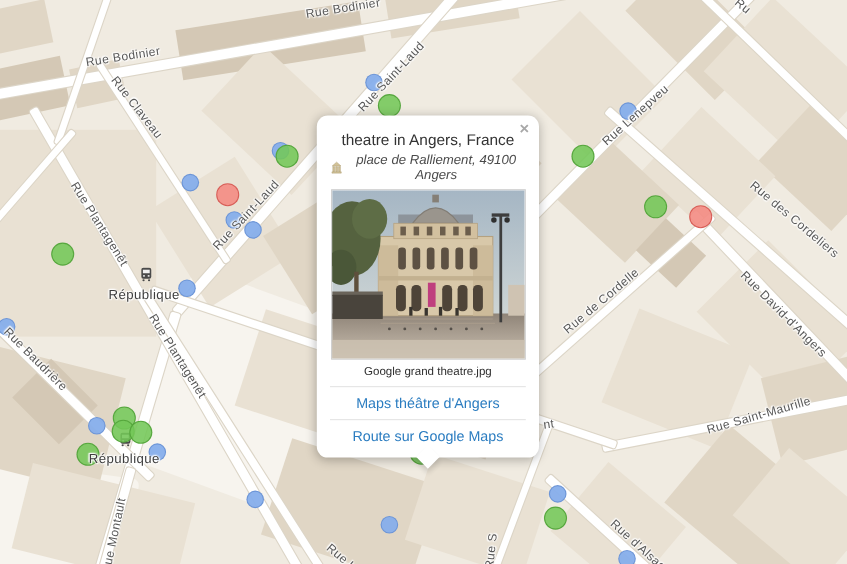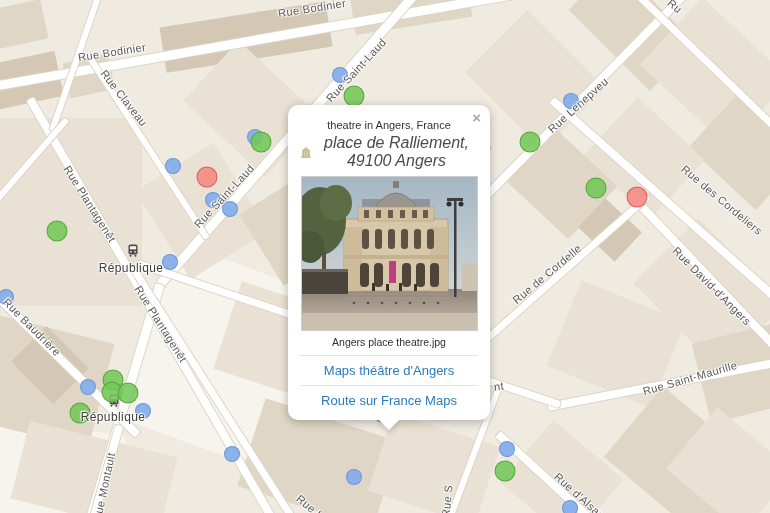--- a/index.html
+++ b/index.html
@@ -21,22 +21,22 @@
   .bus{position:absolute;z-index:4;}
   
   .popup{position:absolute;left:288px;top:105px;width:202px;box-sizing:border-box;
          background:#fff;border-radius:10px;padding:10px 12px 12px;text-align:center;
          box-shadow:0 2px 10px rgba(0,0,0,.28);z-index:10;}
   .tail{position:absolute;left:50%;bottom:-7px;width:15px;height:15px;background:#fff;
         transform:translateX(-50%) rotate(45deg);box-shadow:3px 3px 5px rgba(0,0,0,.12);}
   .close{position:absolute;top:3px;right:7px;background:none;border:none;color:#a8a8a8;
          font-size:15px;font-weight:bold;cursor:pointer;line-height:1;padding:2px;}
   .p-title{color:#2a7cc0;font-weight:bold;font-size:13.5px;margin-top:3px;}
-  .p-sub{font-size:11px;color:#333;margin-top:4px;}
-  .p-addr{font-size:16px;color:#4a4a4a;font-style:italic;margin-top:3px;
+  .p-sub{font-size:14px;color:#333;margin-top:4px;}
+  .p-addr{font-size:12px;color:#4a4a4a;font-style:italic;margin-top:3px;
           display:flex;align-items:center;justify-content:center;gap:3px;}
   .photo{width:175px;height:153px;margin:6px auto 0;border:1px solid #ccc;display:block;cursor:pointer;}
   .caption{font-size:10.5px;color:#2f2f2f;margin-top:5px;}
   .divider{border-top:1px solid #e4e4e4;margin:7px 0;}
   .plink{display:block;color:#2a7cc0;font-size:13px;text-decoration:none;cursor:pointer;}
   .coords{font-family:"DejaVu Sans Mono",monospace;font-size:12px;color:#333;margin:8px 0;
           display:flex;align-items:center;justify-content:center;gap:5px;}
 </style>
 </head>
 <body>
@@ -245,20 +245,20 @@
           <circle cx="66" cy="126" r="1.3"></circle>
           <circle cx="80" cy="126" r="1.3"></circle>
         <circle cx="94" cy="126" r="1.3"></circle>
           <circle cx="108" cy="126" r="1.3"></circle>
           <circle cx="122" cy="126" r="1.3"></circle>
         <circle cx="136" cy="126" r="1.3"></circle>
       </g>
       <rect y="136" width="175" height="17" fill="#cdc2b2" opacity="0.85"></rect>
     </svg>
 
-    <div class="caption">Angers place theatre.jpg</div>
+    <div class="caption">Google grand theatre.jpg</div>
     <div class="divider"></div>
     <a class="plink">Maps théâtre d'Angers</a>
     <div class="divider"></div>
-    <a class="plink">Route sur France Maps</a>
+    <a class="plink">Route sur Google Maps</a>
     <div class="tail"></div>
   </div>
 </div>
 
 </body></html>

